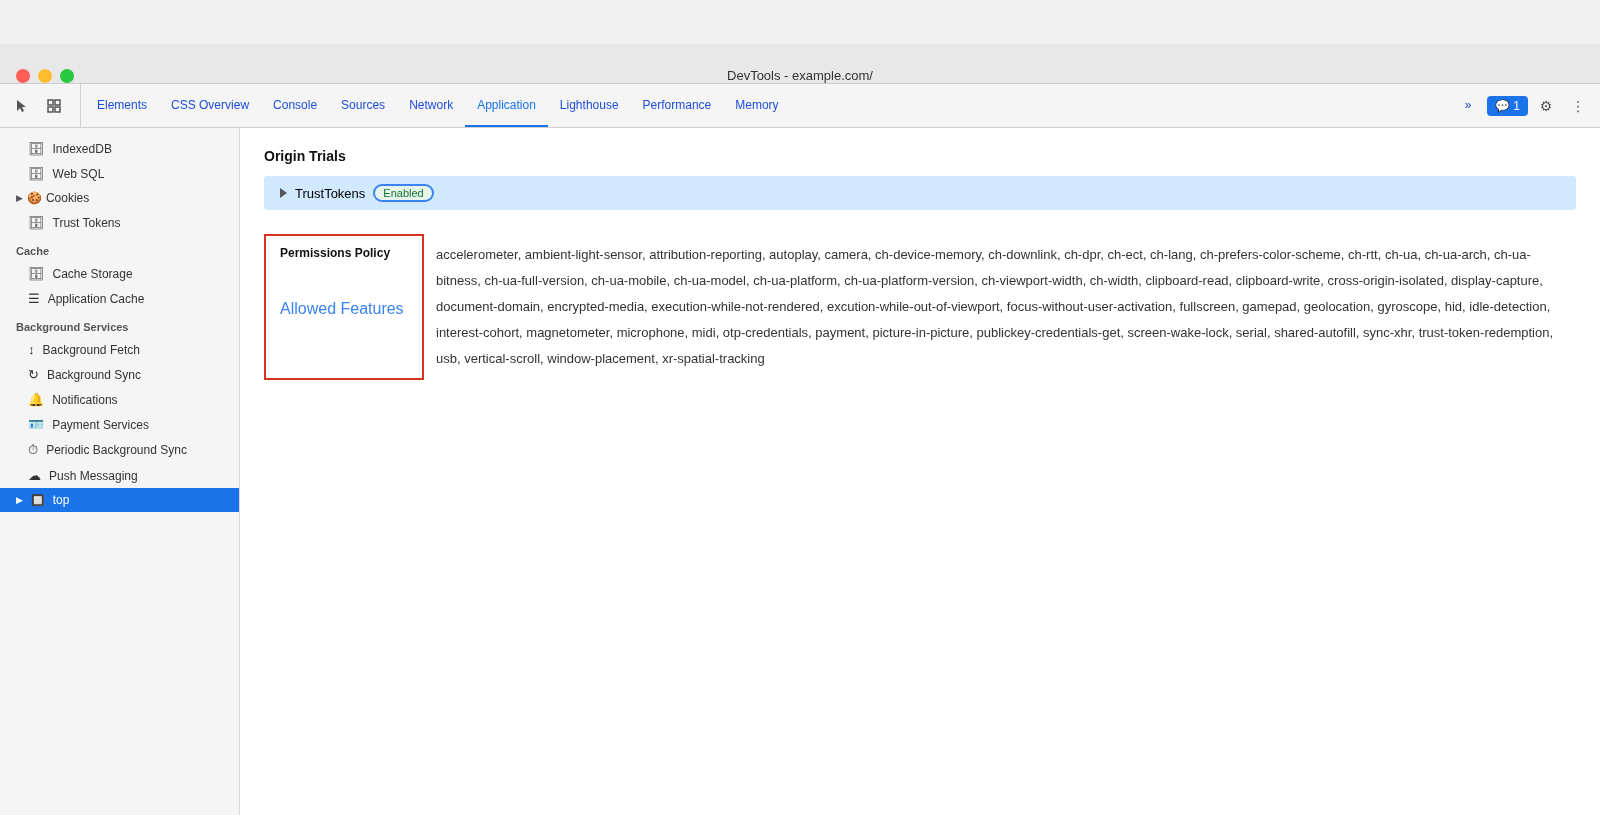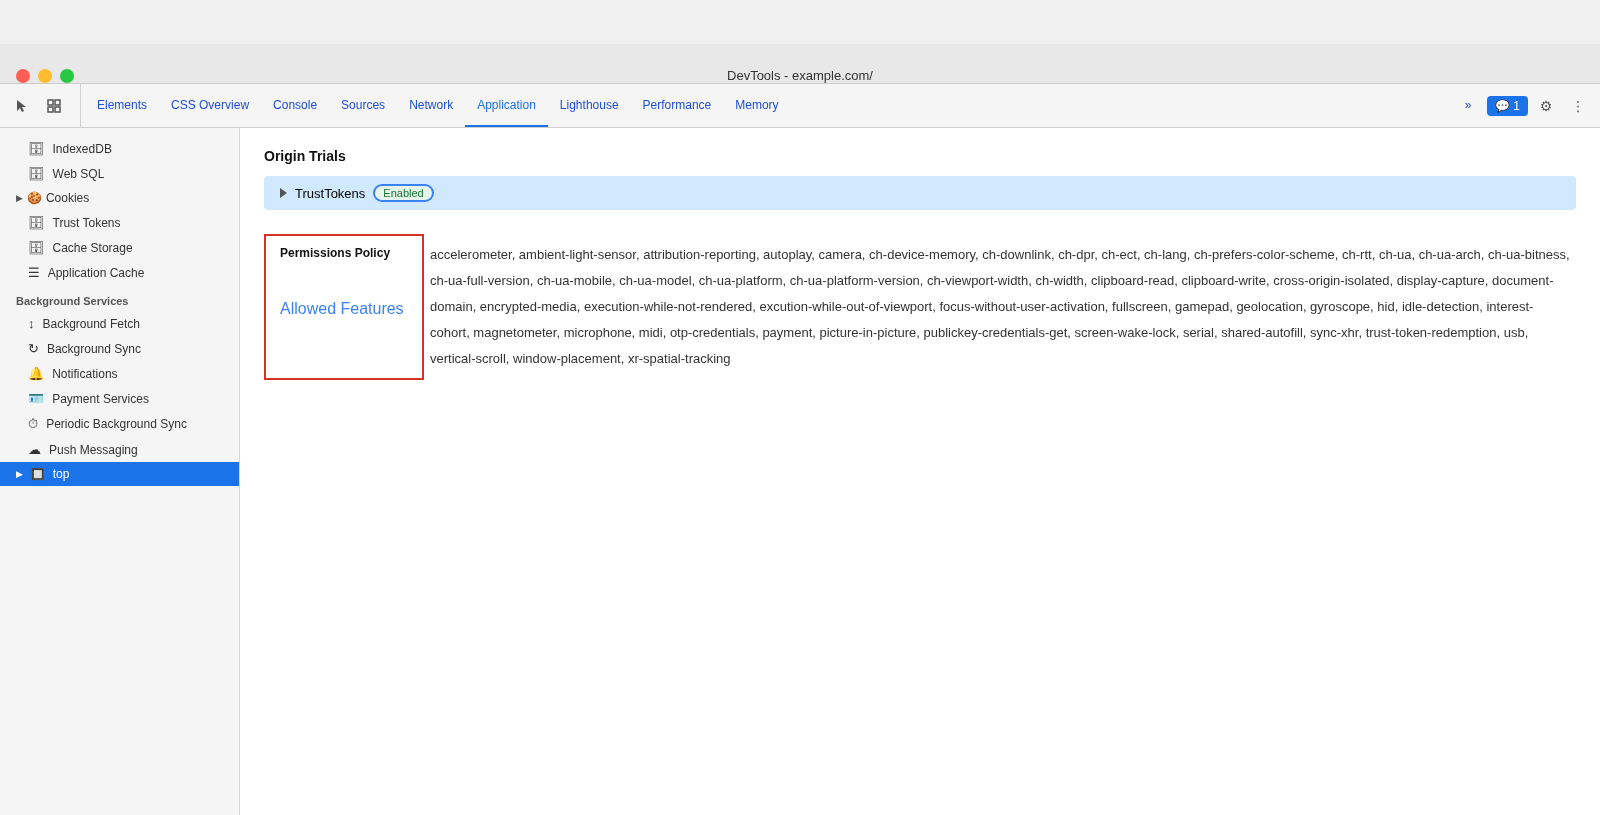--- a/index.html
+++ b/index.html
@@ -216,21 +216,21 @@
       color: #111;
       margin-bottom: 40px;
     }
     .permissions-label-sub {
       color: #3b82f6;
       font-size: 16px;
       text-align: left;
     }
     .permissions-features {
       flex: 1;
-      padding: 8px 6px;
+      padding: 8px 12px;
       font-size: 13px;
       color: #333;
       line-height: 2.0;
     }
   </style>
 </head>
 <body>
 
 <div class="titlebar">
   <div class="titlebar-buttons">
@@ -318,20 +318,21 @@
     <div class="sidebar-item-with-arrow">
       <span class="icon" style="font-size:9px; color:#555;">▶</span>
       <span class="icon">🍪</span>
       <span>Cookies</span>
     </div>
     <div class="sidebar-item">
       <span class="icon">🗄</span>
       <span>Trust Tokens</span>
     </div>
 
+    <div class="sidebar-section-label">Cache</div>
     <div class="sidebar-item">
       <span class="icon">🗄</span>
       <span>Cache Storage</span>
     </div>
     <div class="sidebar-item">
       <span class="icon">☰</span>
       <span>Application Cache</span>
     </div>
 
     <div class="sidebar-section-label">Background Services</div>

